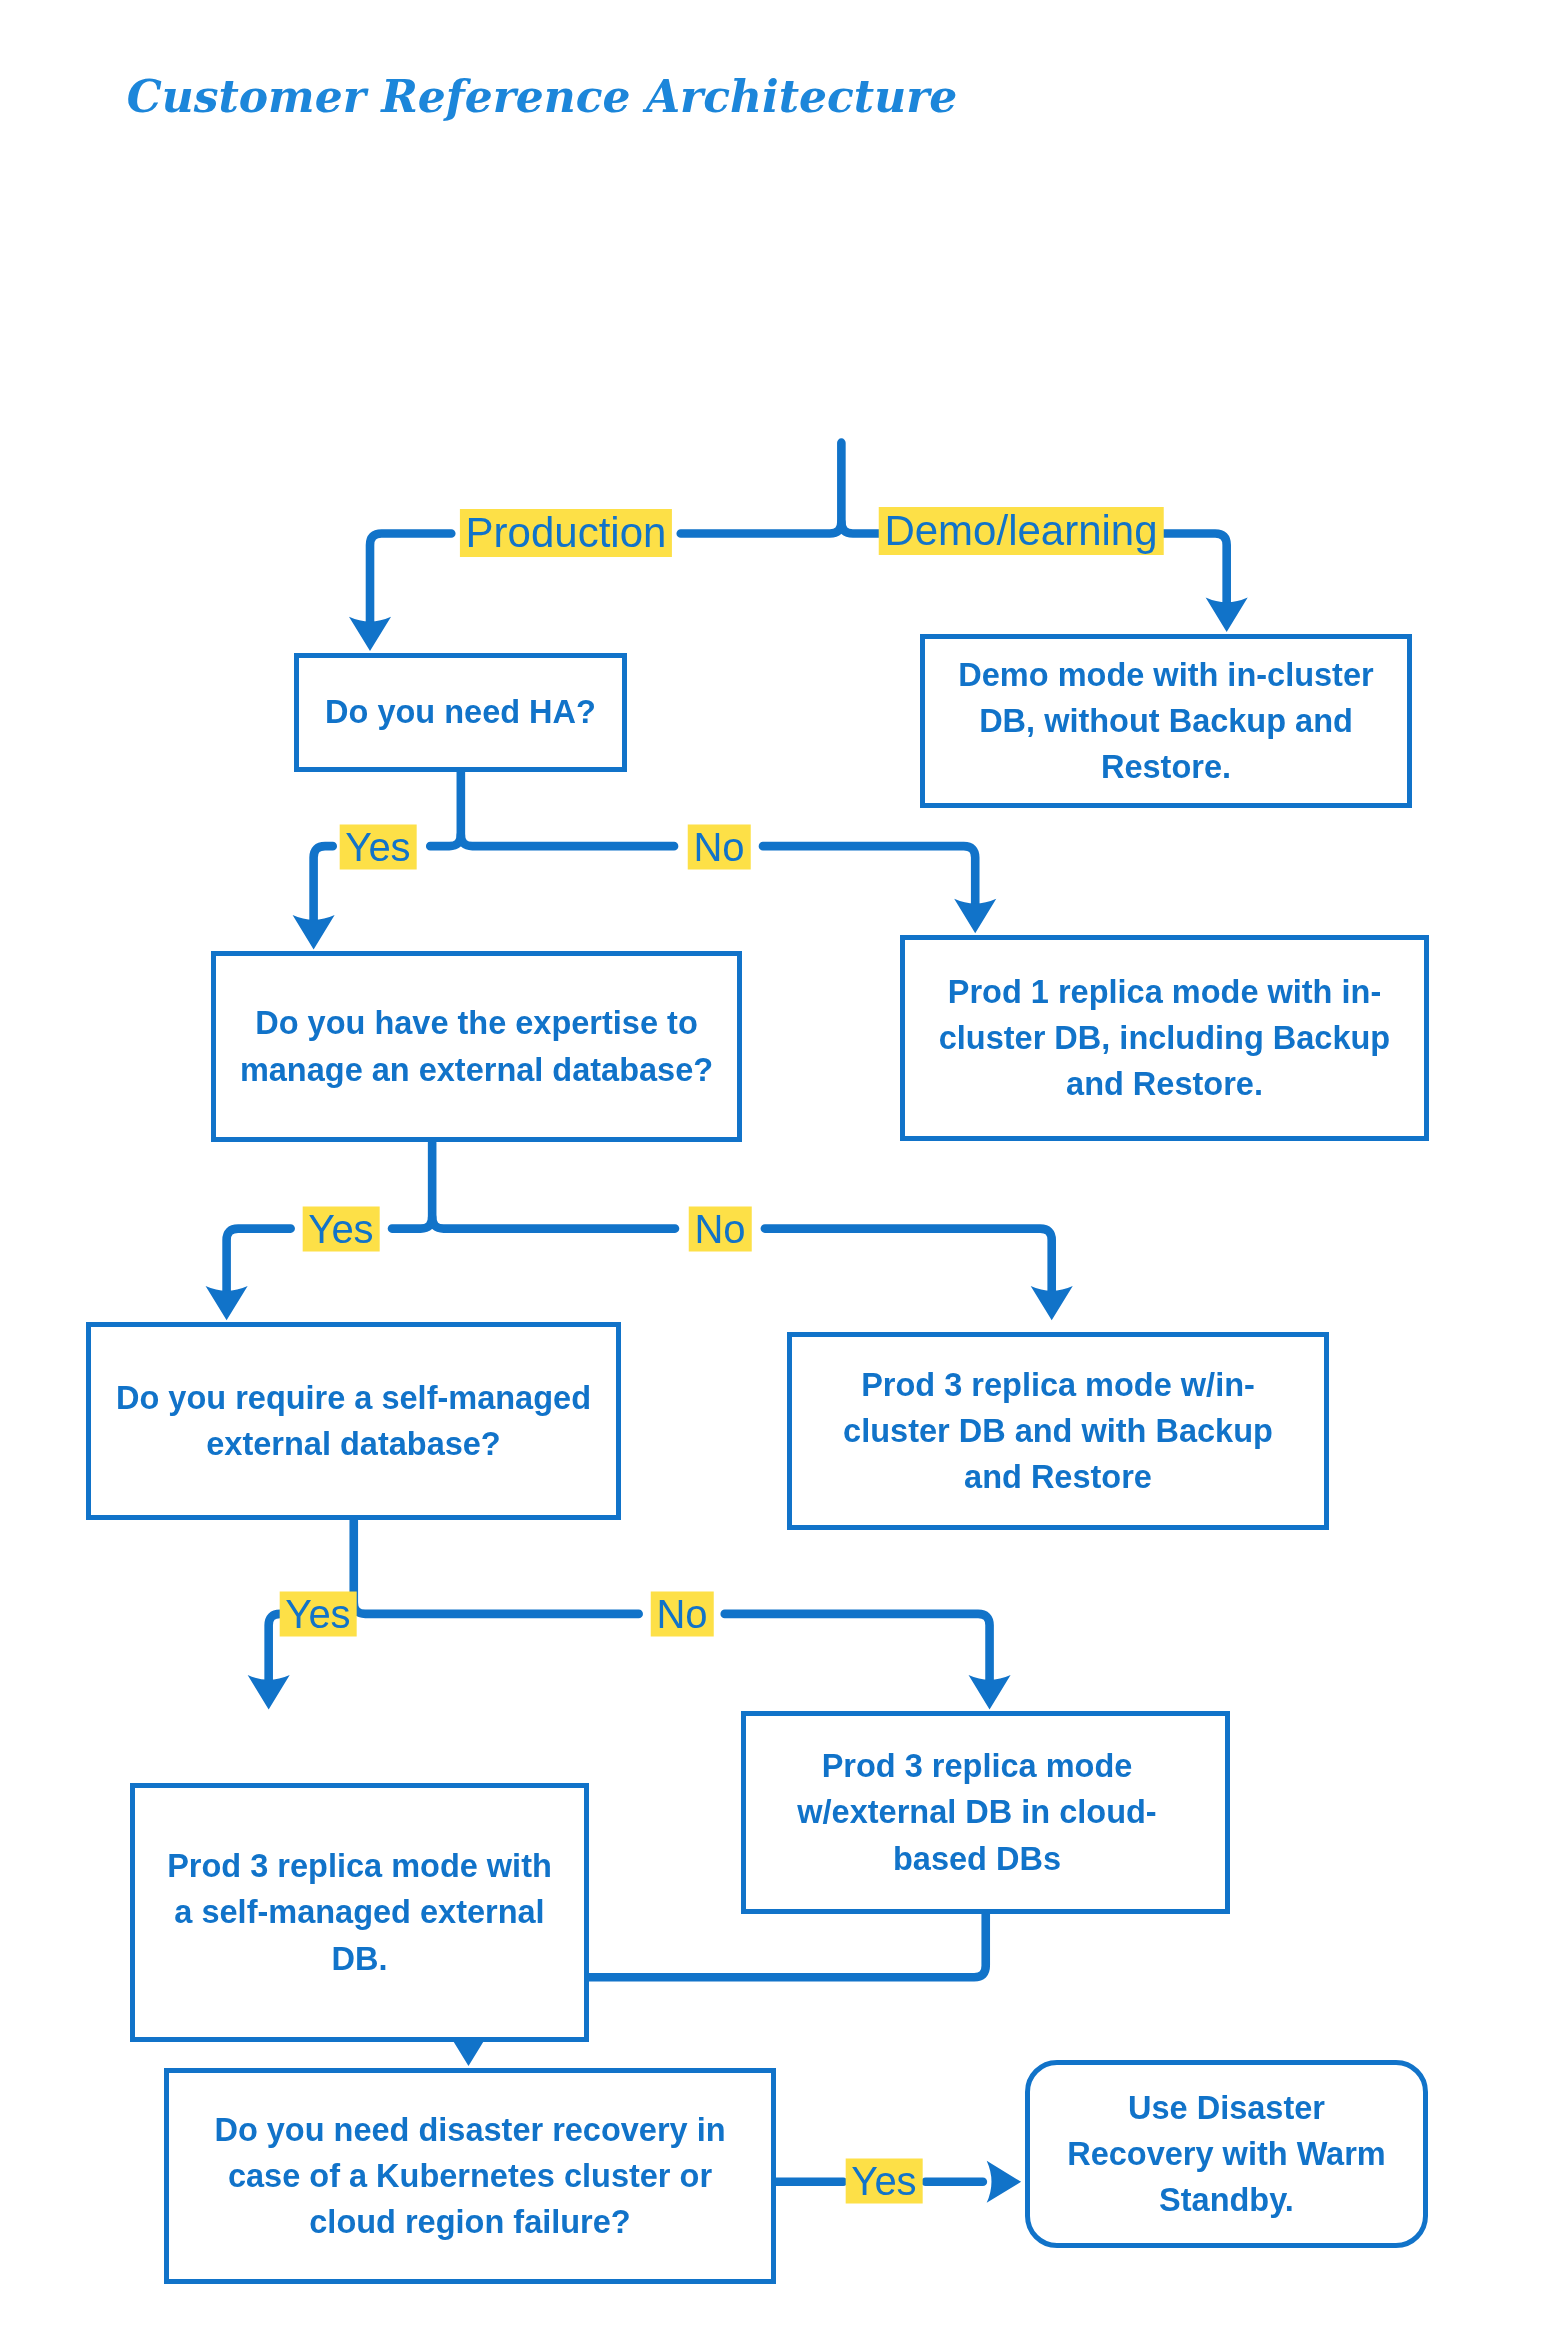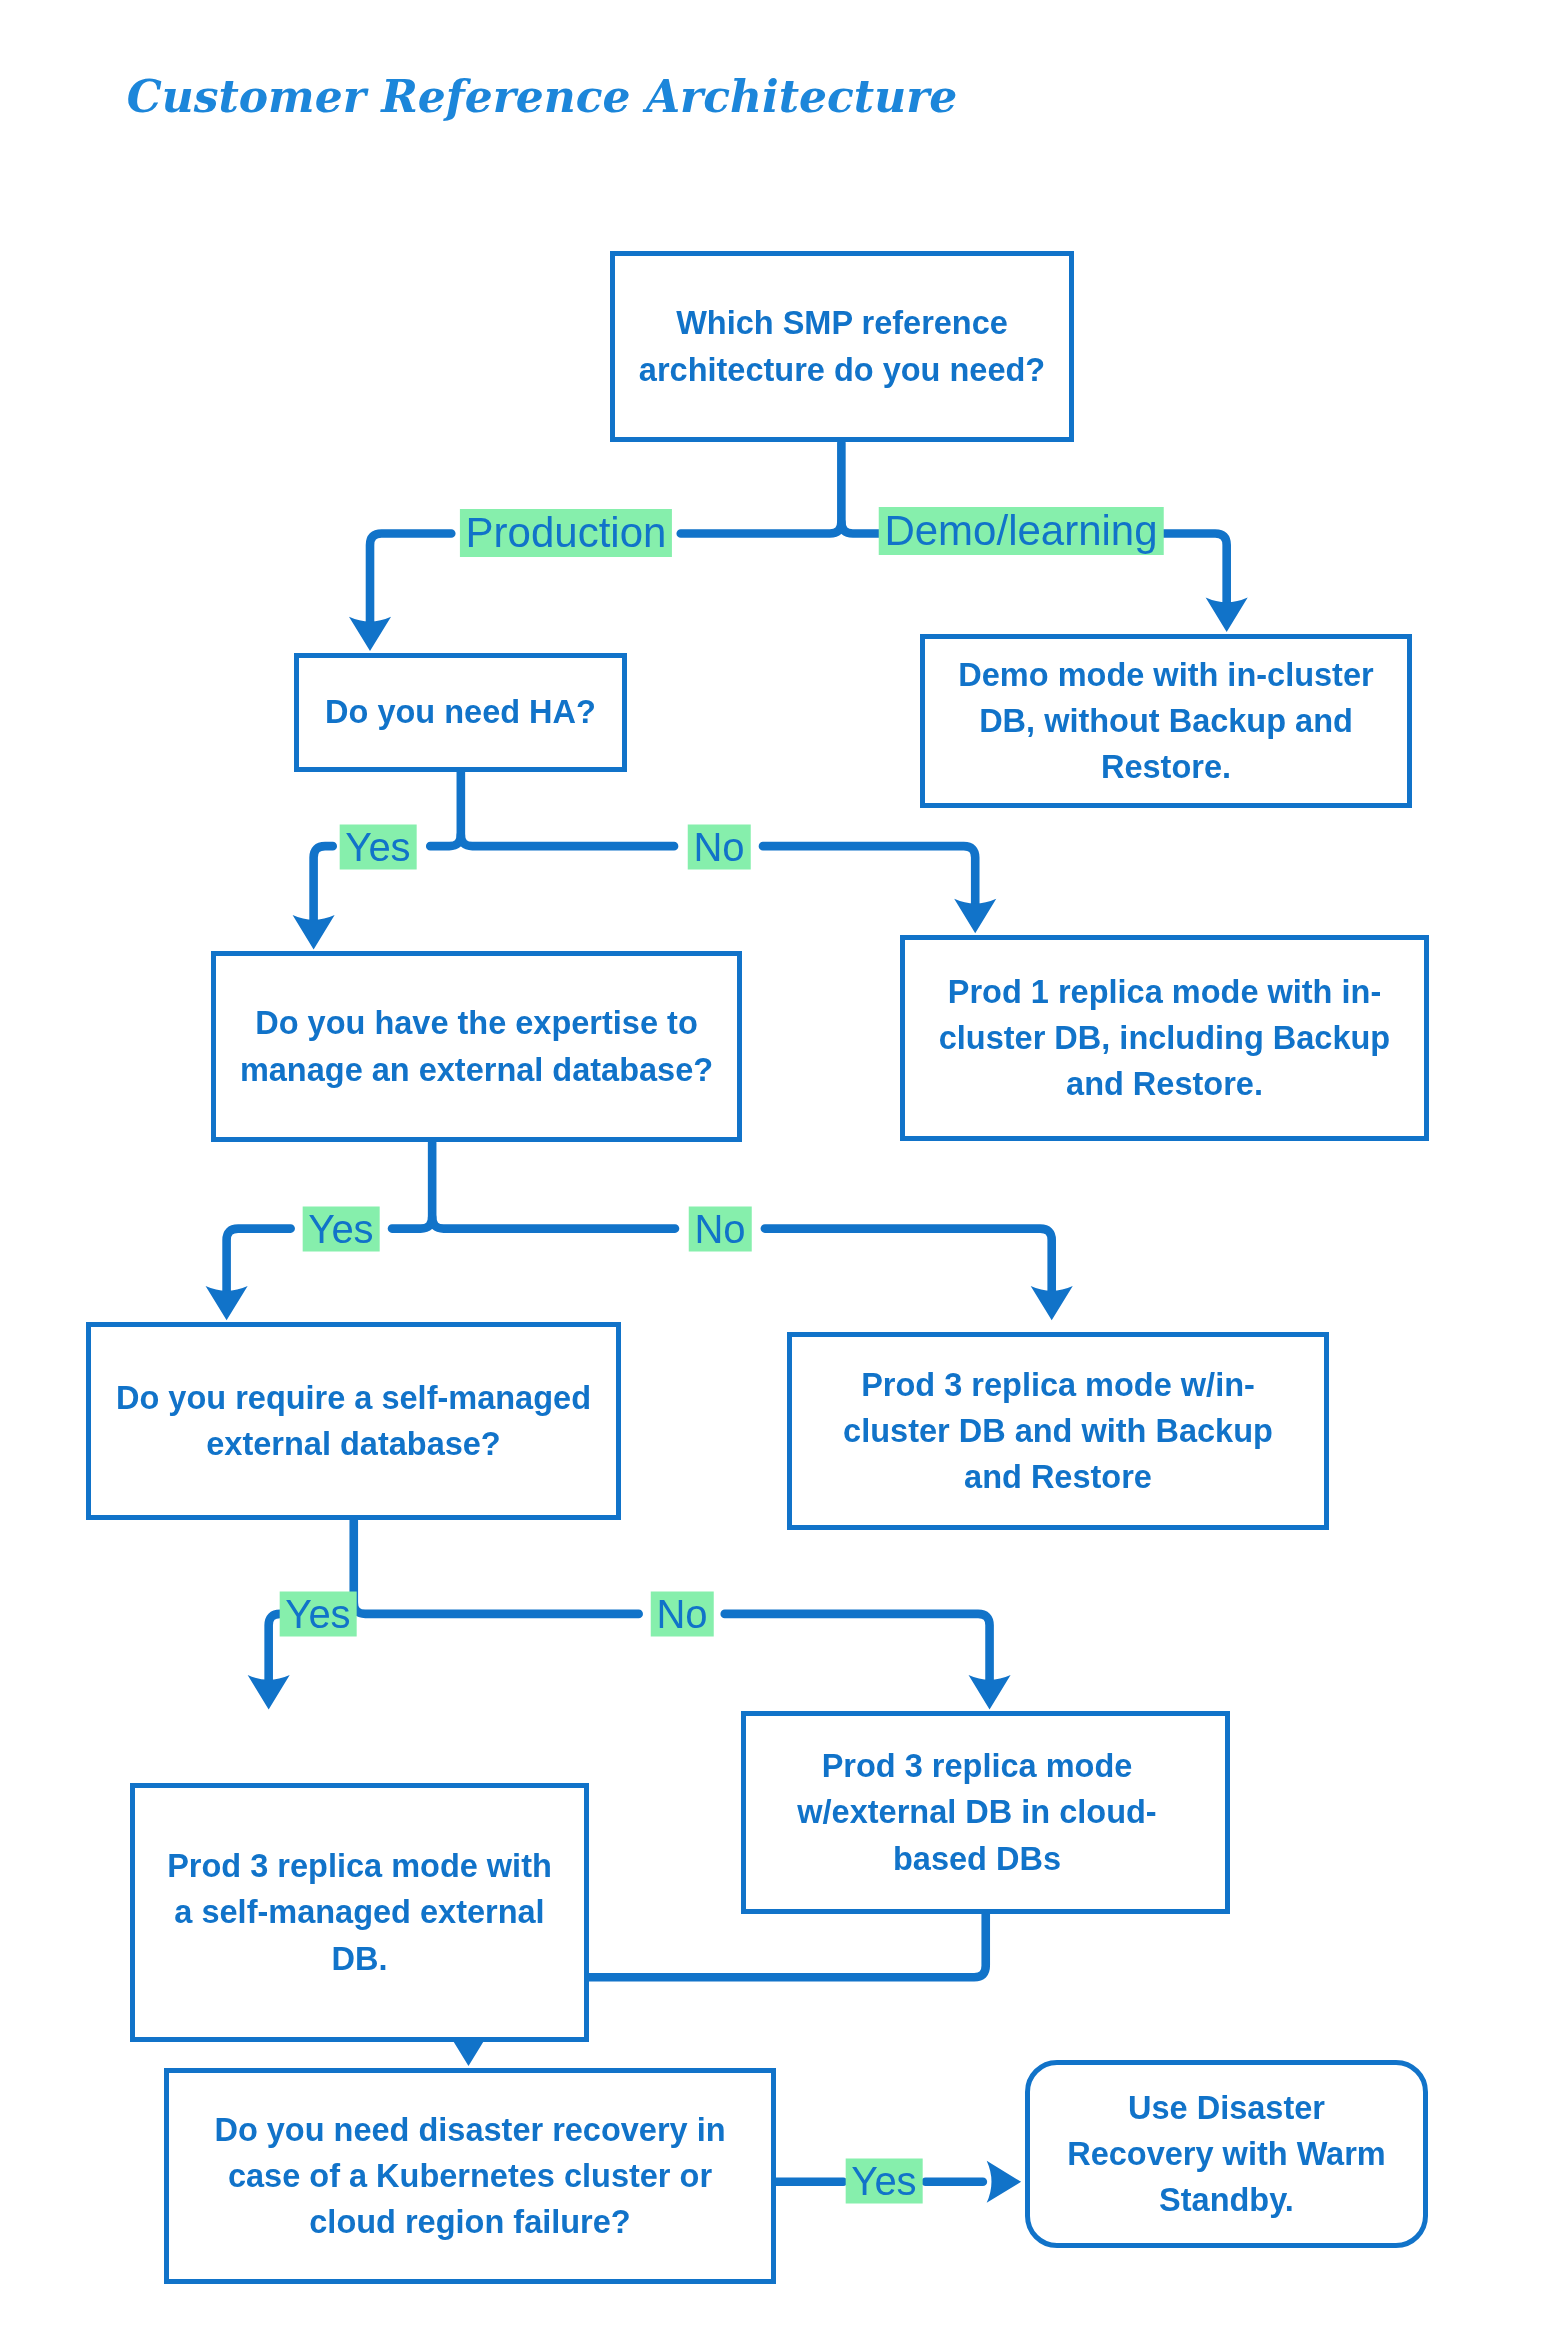--- a/index.html
+++ b/index.html
@@ -56,21 +56,21 @@
     text-align:center;
     padding:7.6px 23px;
   }
   .edge-label{
     position:absolute;
     transform:translate(-50%,-50%);
     color:var(--accent);
     font-weight:400;
     font-size:40px;
     white-space:nowrap;
-    background:#86efac;
+    background:#fde047;
     padding:0 5.7px;
   }
   
   #node-q1        {left:610px;  top:251px;  width:464px; height:191px;}
   #node-demo      {left:920px;  top:634px;  width:492px; height:174px;}
   #node-ha        {left:294px;  top:653px;  width:333px; height:119px;}
   #node-q2        {left:167px;  top:951px;  width:531px; height:191px;margin-left:44px;}
   #node-prod1     {left:900px;  top:935px;  width:529px; height:206px;}
   #node-q3        {left:86px;   top:1322px; width:535px; height:198px;}
   #node-prod3in   {left:787px;  top:1332px; width:542px; height:198px;}
@@ -129,21 +129,20 @@
     <path class="edge" d="M376 2000 V2056 Q376 2068 388 2068 H478 Q490 2068 490 2080"></path>
     <path class="edge" d="M1031 2002 V2056 Q1031 2068 1019 2068 H502 Q490 2068 490 2080"></path>
     <path class="edge" d="M490 2080 V2133"></path>
     <path class="arrow" d="M490 2161 L468 2125 Q490 2135 512 2125 Z"></path>
 
     <path class="edge" d="M812 2282 H882"></path>
     <path class="edge" d="M968 2282 H1028"></path>
     <path class="arrow" d="M1068 2282 L1032 2260 Q1042 2282 1032 2304 Z"></path>
   </svg>
 
-  <div class="node" id="node-q1">Which SMP reference architecture do you need?</div>
   <div class="node" id="node-demo">Demo mode with in-cluster DB, without Backup and Restore.</div>
   <div class="node" id="node-ha">Do you need HA?</div>
   <div class="node" id="node-q2">Do you have the expertise to manage an external database?</div>
   <div class="node" id="node-prod1">Prod 1 replica mode with in-cluster DB, including Backup and Restore.</div>
   <div class="node" id="node-q3">Do you require a self-managed external database?</div>
   <div class="node" id="node-prod3in">Prod 3 replica mode w/in-cluster DB and with Backup and Restore</div>
   <div class="node" id="node-prod3self">Prod 3 replica mode with a self-managed external DB.</div>
   <div class="node" id="node-prod3cloud">Prod 3 replica mode w/external DB in cloud-based DBs</div>
   <div class="node" id="node-dr">Do you need disaster recovery in case of a Kubernetes cluster or cloud region failure?</div>
   <div class="node" id="node-warm">Use Disaster Recovery with Warm Standby.</div>

